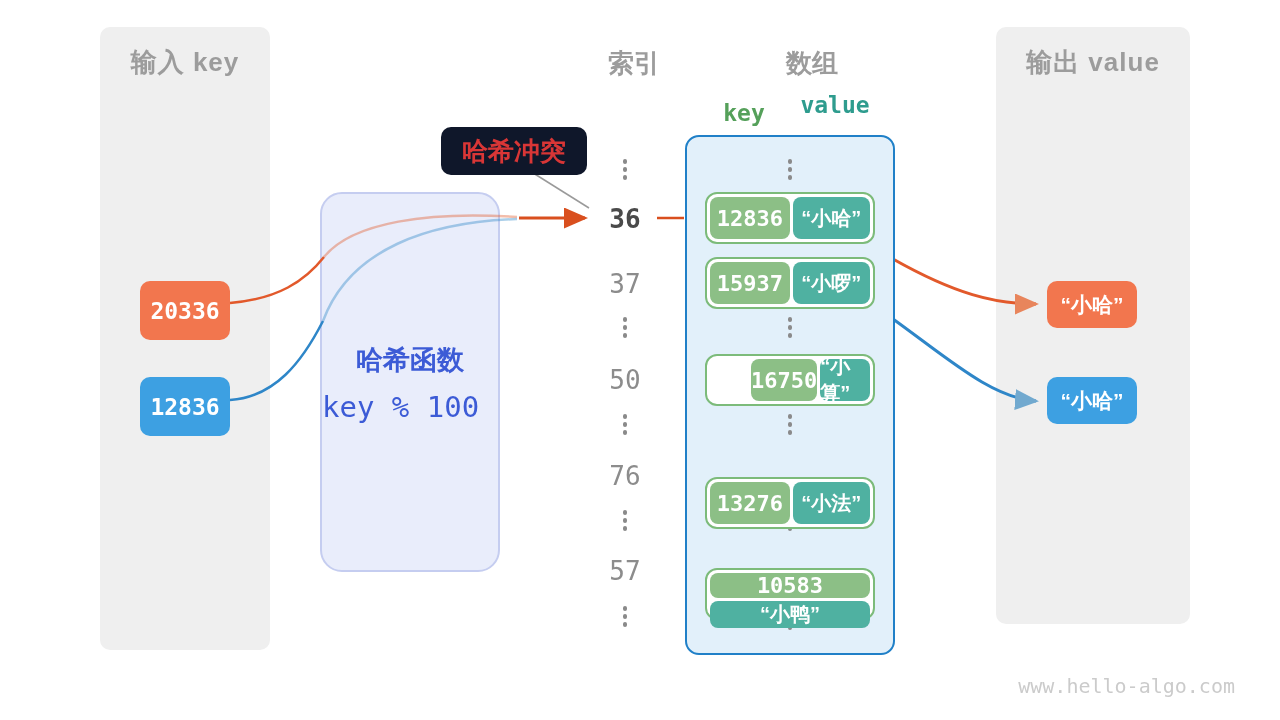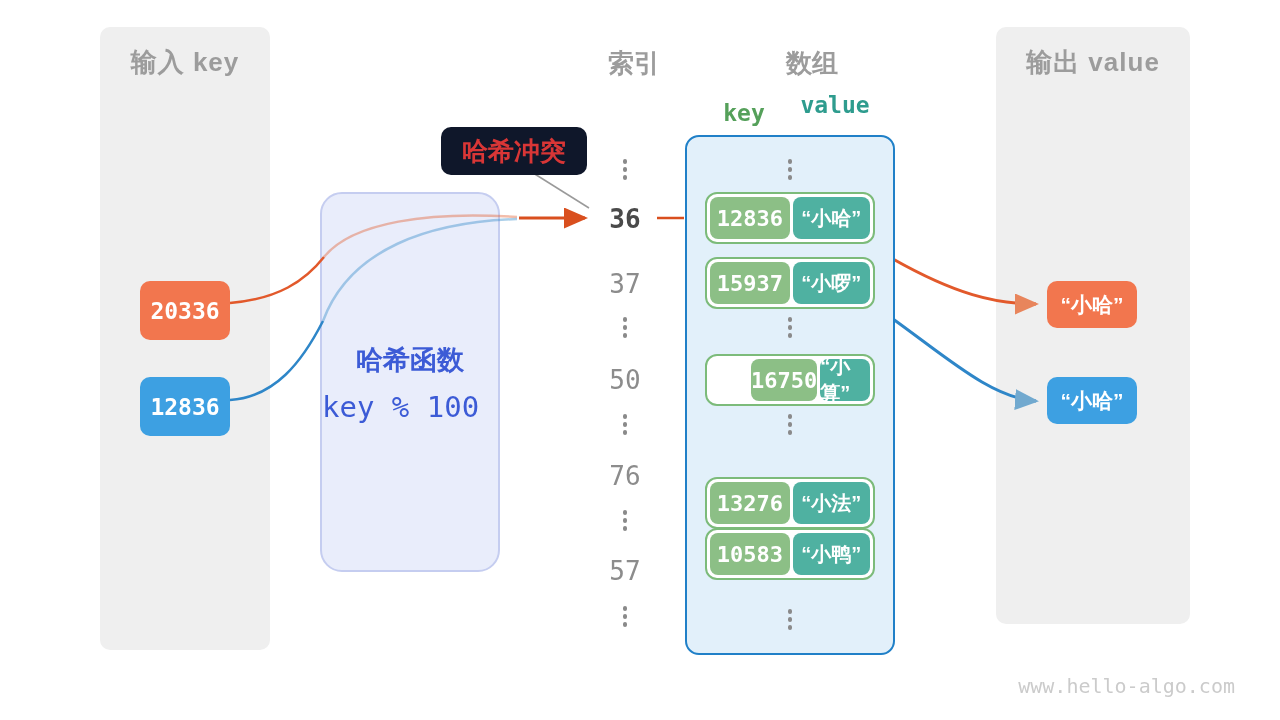--- a/index.html
+++ b/index.html
@@ -188,21 +188,21 @@
     <div class="eval">“小啰”</div>
   </div>
   <div class="entry" style="top:354px;padding-left:44px;">
     <div class="ekey">16750</div>
     <div class="eval">“小算”</div>
   </div>
   <div class="entry" style="top:450px;margin-top:27px;">
     <div class="ekey">13276</div>
     <div class="eval">“小法”</div>
   </div>
-  <div class="entry" style="top:528px;">
+  <div class="entry" style="top:568px;flex-direction:column;">
     <div class="ekey">10583</div>
     <div class="eval">“小鸭”</div>
   </div>
 
   <div class="out-box orange" style="left:1047px; top:281px;">“小哈”</div>
   <div class="out-box blue" style="left:1047px; top:377px;">“小哈”</div>
 
   <div class="watermark">www.hello-algo.com</div>
 
 </div>

